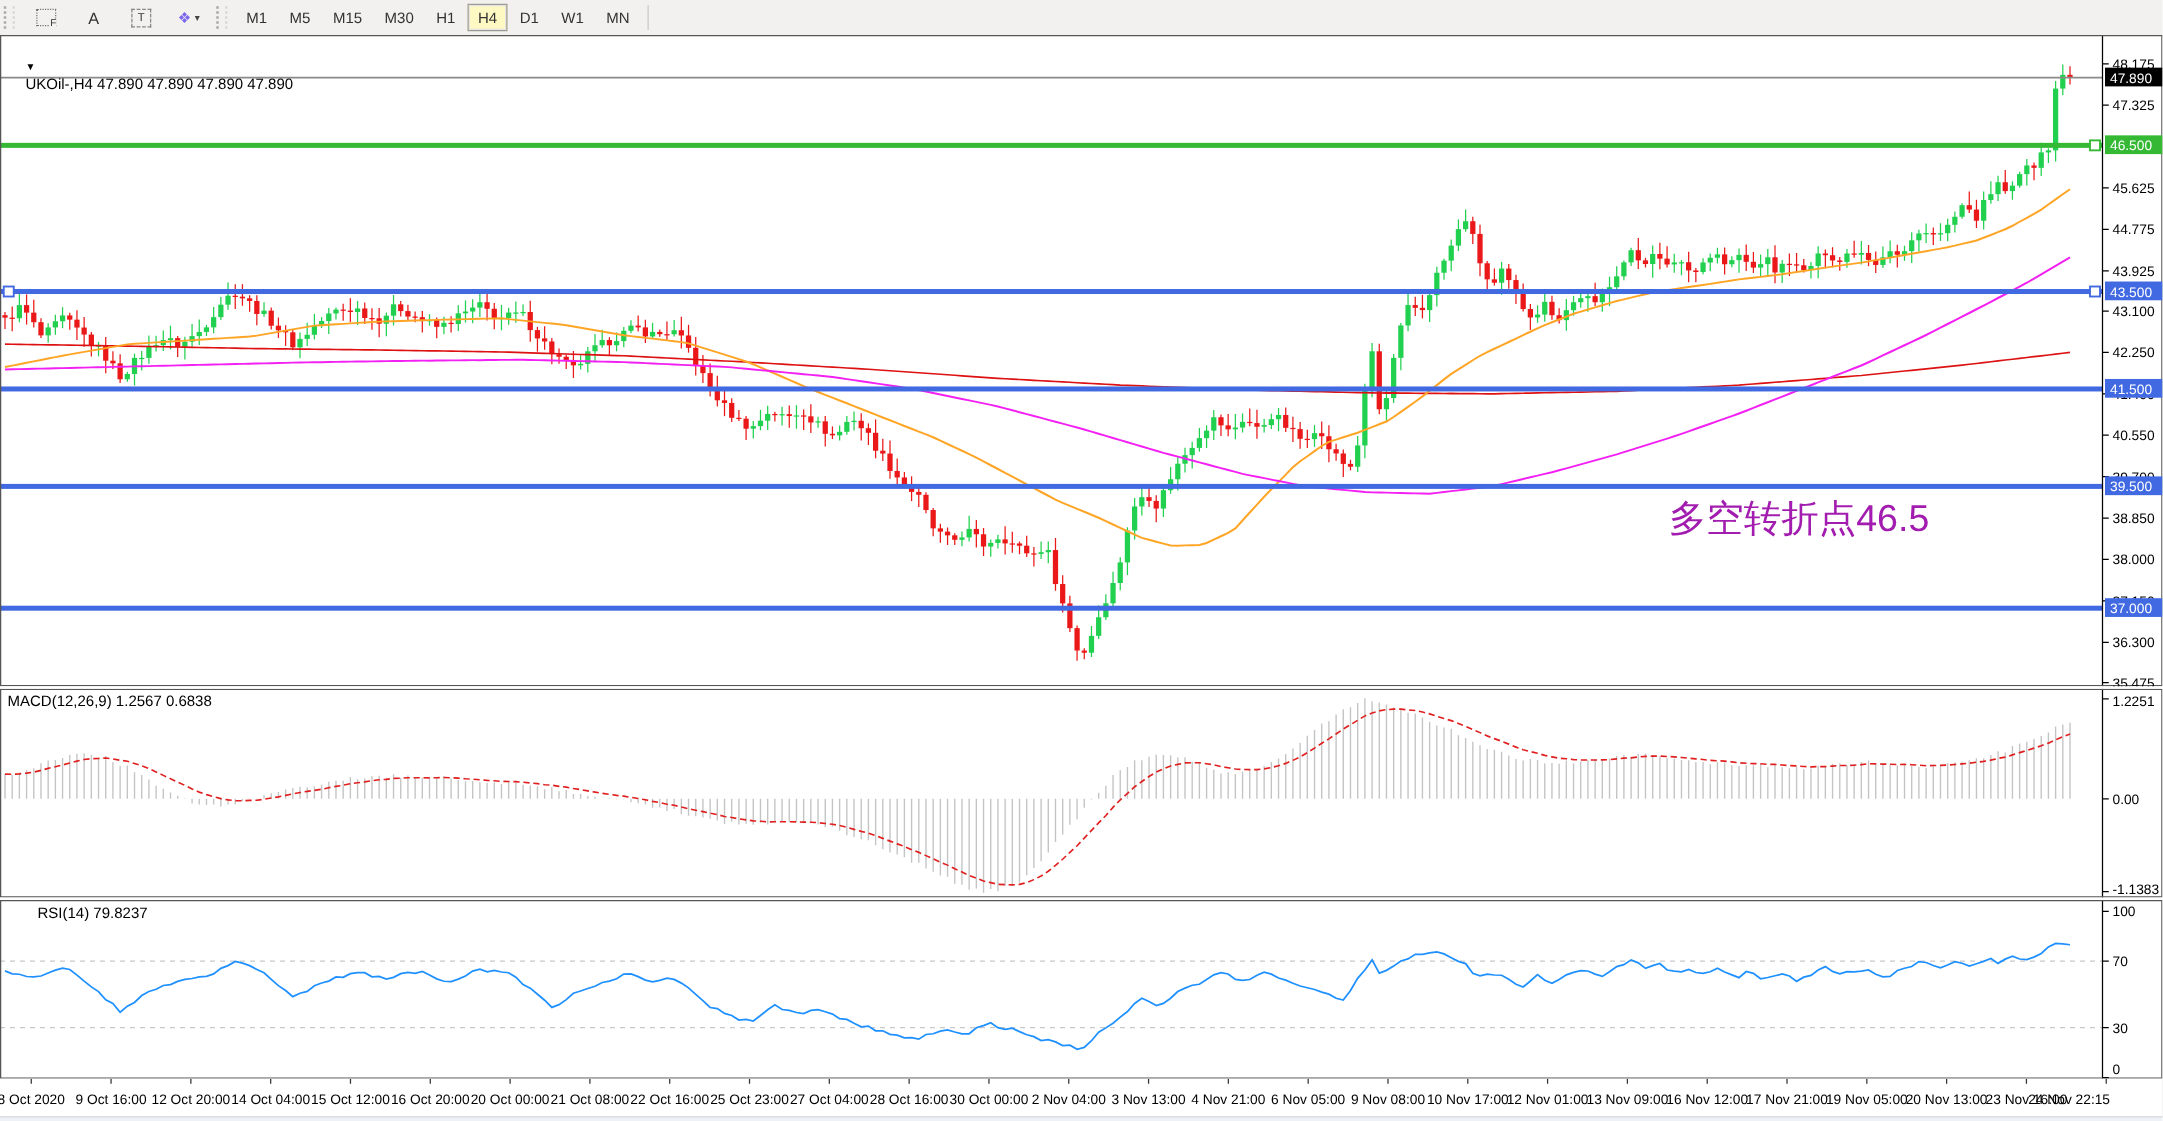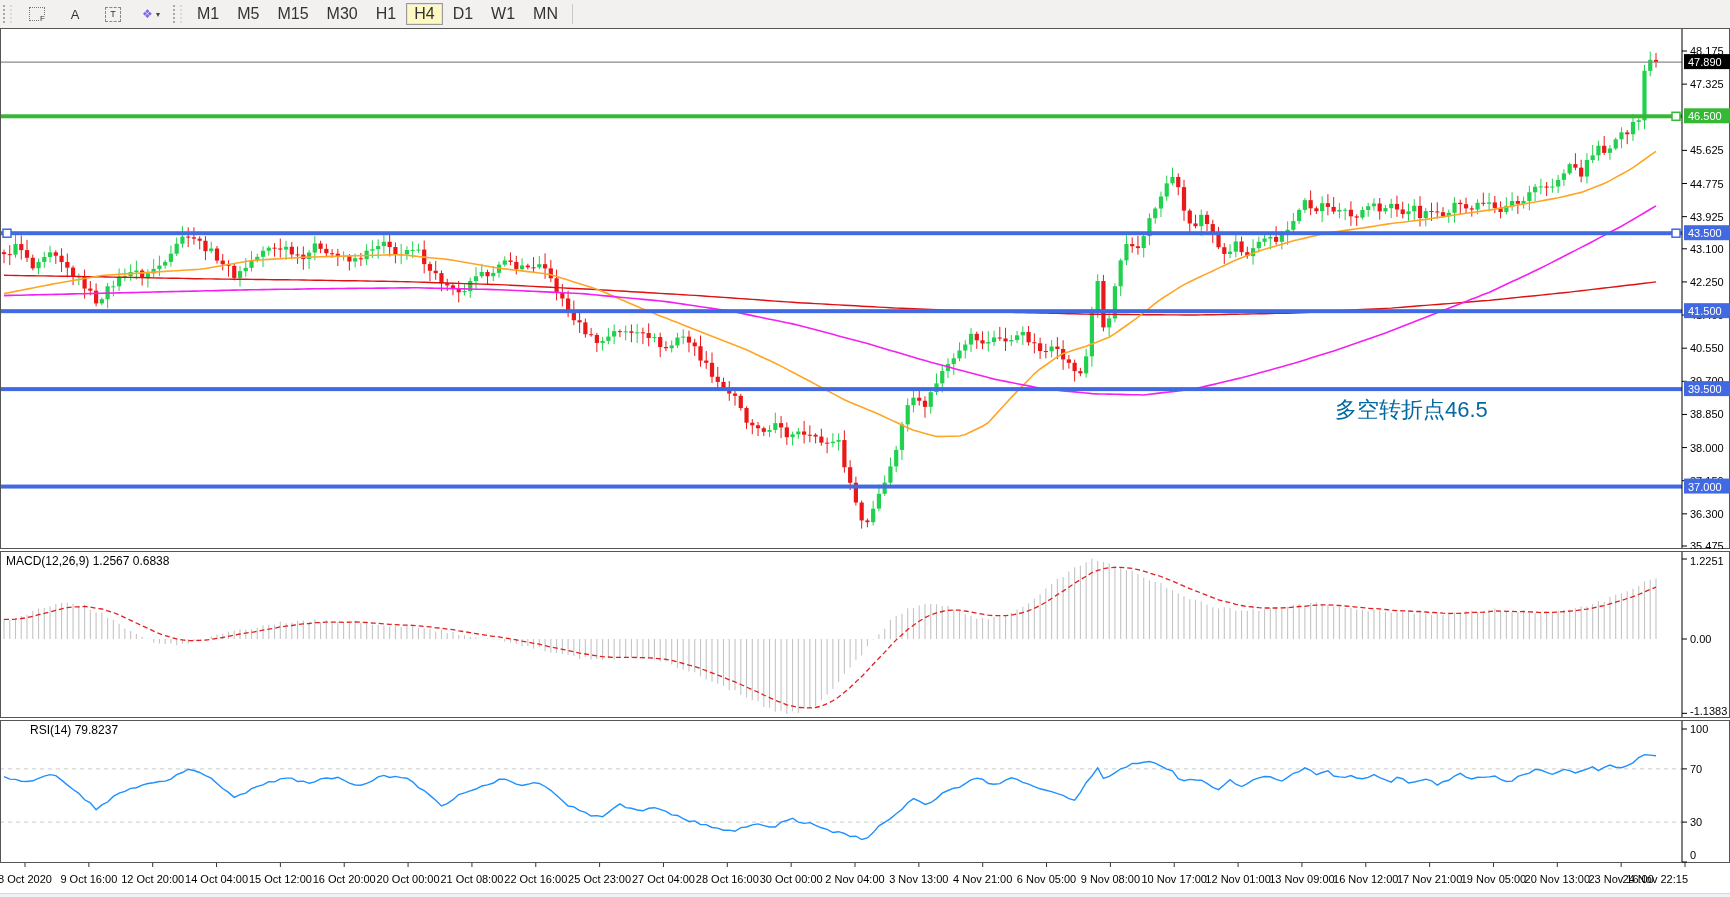--- a/index.html
+++ b/index.html
@@ -7,27 +7,27 @@
   .toolbar{position:absolute;left:0;top:0;width:1730px;height:28px;background:#f2f1ef;
     border-bottom:1px solid #b9b9b9;display:flex;align-items:center;font-size:11px;color:#222;}
   .grip{width:5px;height:18px;margin:0 6px 0 3px;border-left:2px dotted #a9a9a9;border-right:2px dotted #d9d9d9;}
   .toolbtn{height:22px;min-width:24px;padding:0 5px;display:flex;align-items:center;justify-content:center;
     margin:0 1px;border:1px solid transparent;border-radius:2px;cursor:default;color:#333;}
   .icon-f{width:14px;height:12px;border:1px dotted #777;position:relative;font-size:8px;}
   .icon-f span{position:absolute;right:-1px;bottom:-3px;background:#f2f1ef;line-height:8px;}
   .icon-t{width:14px;height:13px;border:1px dashed #888;font-size:9px;line-height:12px;text-align:center;}
   .caret{font-size:8px;color:#444;margin-left:3px;}
   .sep{width:1px;height:20px;background:#c9c9c9;margin:0 5px;}
-  .tf{height:20px;padding:0 7px;display:flex;align-items:center;font-size:16px;color:#333;
+  .tf{height:20px;padding:0 7px;display:flex;align-items:center;font-size:12px;color:#333;
     border:1px solid transparent;margin:0 1px;}
   .tf.active{background:#fef9c3;border:1px solid #9a9a9a;box-shadow:0 0 0 1px #e4e4e4 inset;}
   .panel{position:absolute;left:0;background:#fff;}
   svg{display:block;}
   .ovl{position:absolute;font-size:12px;color:#000;white-space:pre;}
-  .annotation{position:absolute;font-size:22px;color:#0369a1;font-family:"Liberation Sans","DejaVu Sans",sans-serif;white-space:nowrap;}
+  .annotation{position:absolute;font-size:30px;color:#a21caf;font-family:"Liberation Sans","DejaVu Sans",sans-serif;white-space:nowrap;}
   .timeaxis{position:absolute;left:0;top:863px;width:1730px;height:30px;background:#e5e5e5;}
   .scrollstrip{position:absolute;left:0;top:893px;width:1730px;height:4px;background:#eef1f6;border-top:1px solid #d5d9e0;}
 </style>
 </head>
 <body>
 
 <div class="toolbar">
   <div class="grip"></div>
   <div class="toolbtn">
     <span class="icon-f">
@@ -1290,20 +1290,24 @@
       </g>
       <g>
         <rect x="1684" y="450.56102362204723" width="46" height="15" fill="#4169e1"></rect>
         <text x="1688" y="462.56102362204723" fill="#fff" font-size="11">37.000</text>
       </g>
       <g>
         <rect x="1684" y="26.108267716535302" width="46" height="15" fill="#000"></rect>
         <text x="1688" y="38.1082677165353" fill="#fff" font-size="11">47.890</text>
       </g>
     </svg>
+  <div class="ovl" style="left:7px;top:4px;">
+    <span style="font-size:8px;vertical-align:1px;">▼</span>
+    <span>UKOil-,H4 47.890 47.890 47.890 47.890</span>
+  </div>
   <div class="annotation" style="left:1335px;top:367px;">多空转折点46.5</div>
 </div>
 
 <div class="panel" style="top:551px;width:1730px;height:167px;">
   <svg id="macd-svg" width="1730" height="167">
       <rect x="0" y="0" width="1730" height="167" fill="#fff"></rect>
       <g>
         <line x1="4" y1="88" x2="4" y2="68.25078750055688" stroke="#c4c4c4" stroke-width="1.1"></line>
         <line x1="9.75609756097561" y1="88" x2="9.75609756097561" y2="69.05849653899749" stroke="#c4c4c4" stroke-width="1.1"></line>
         <line x1="15.512195121951219" y1="88" x2="15.512195121951219" y2="66.90636234766495" stroke="#c4c4c4" stroke-width="1.1"></line>

